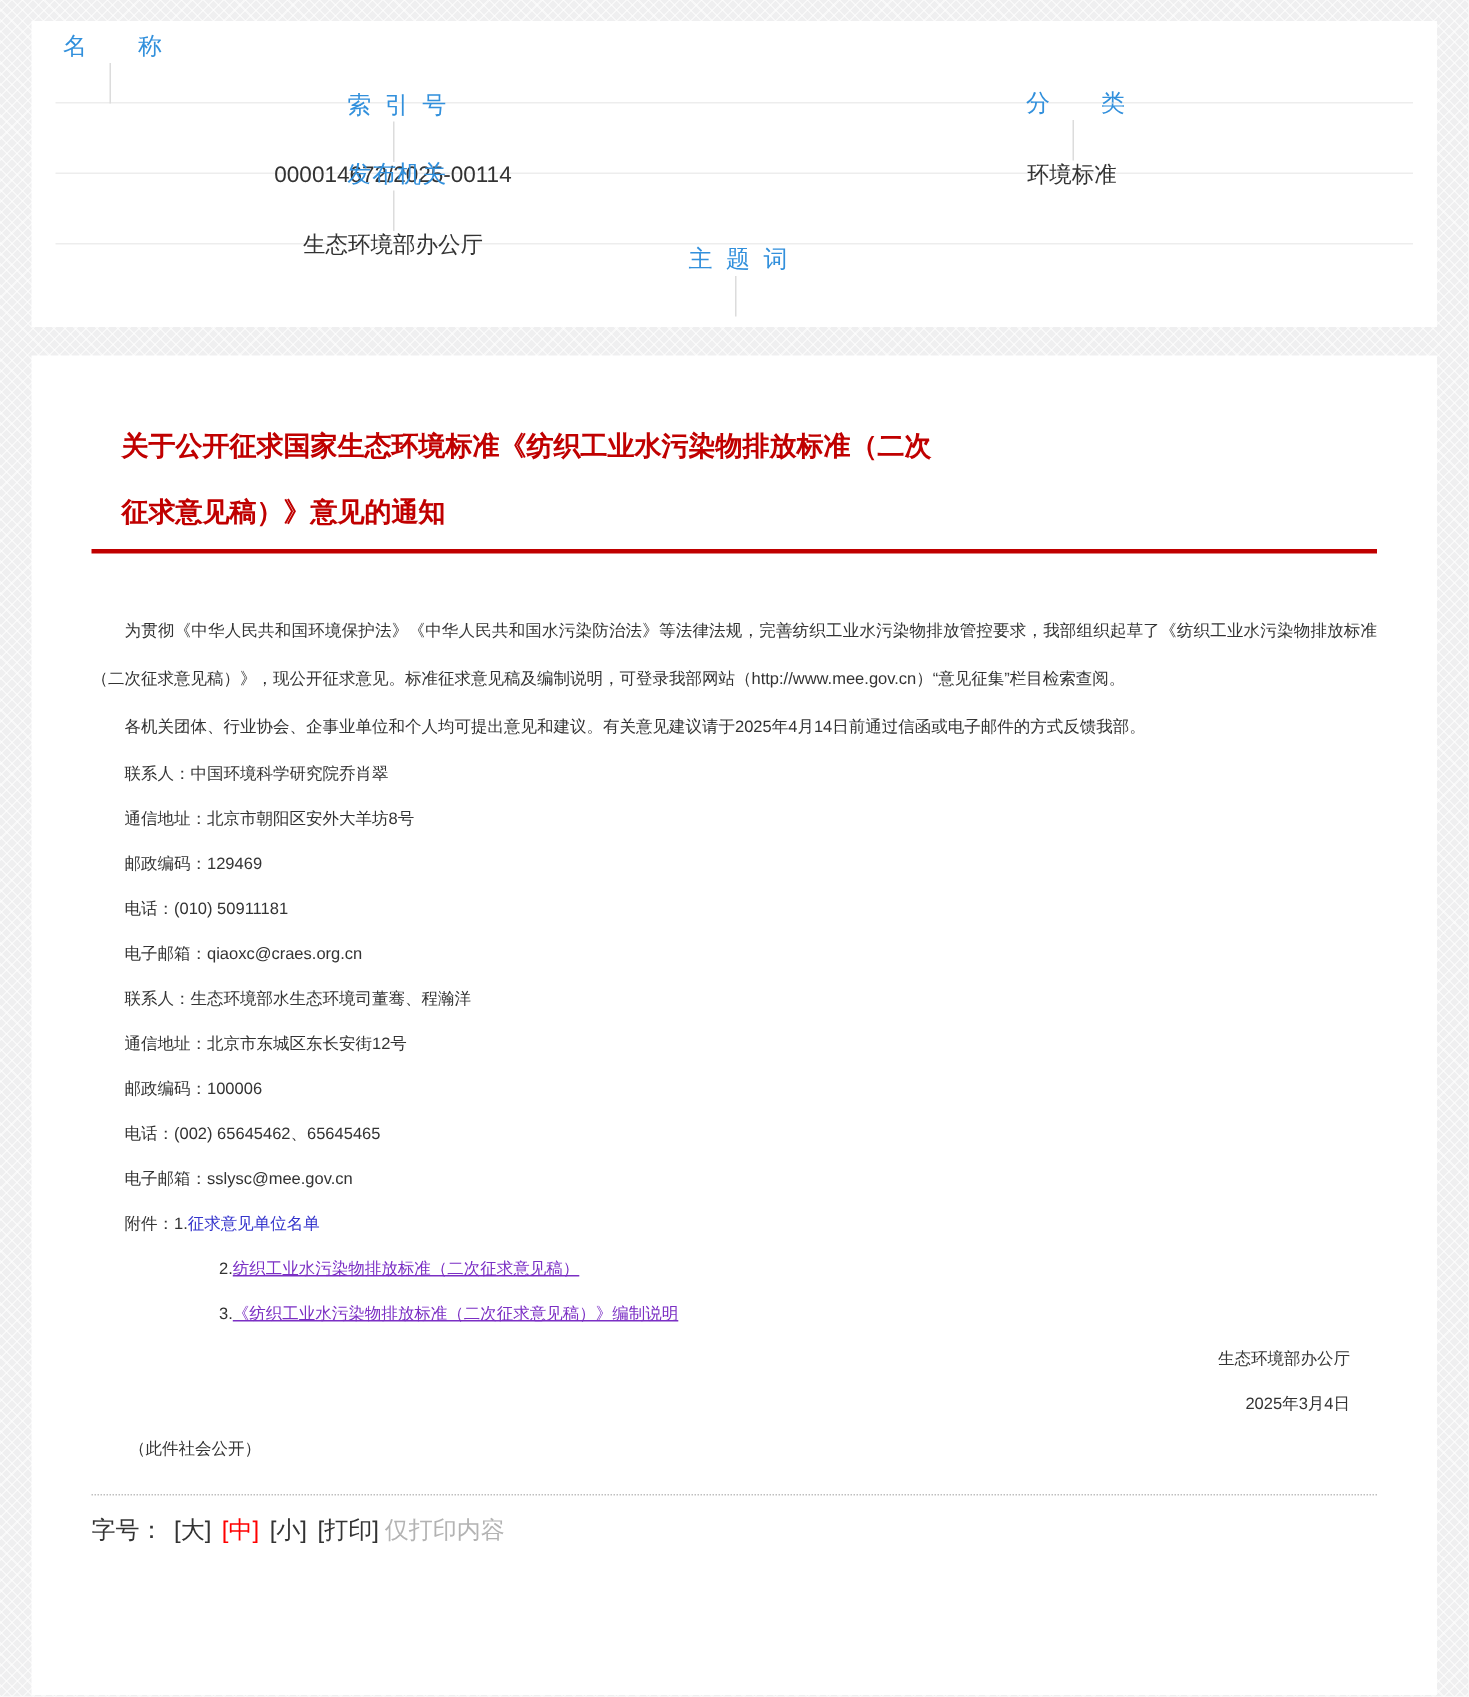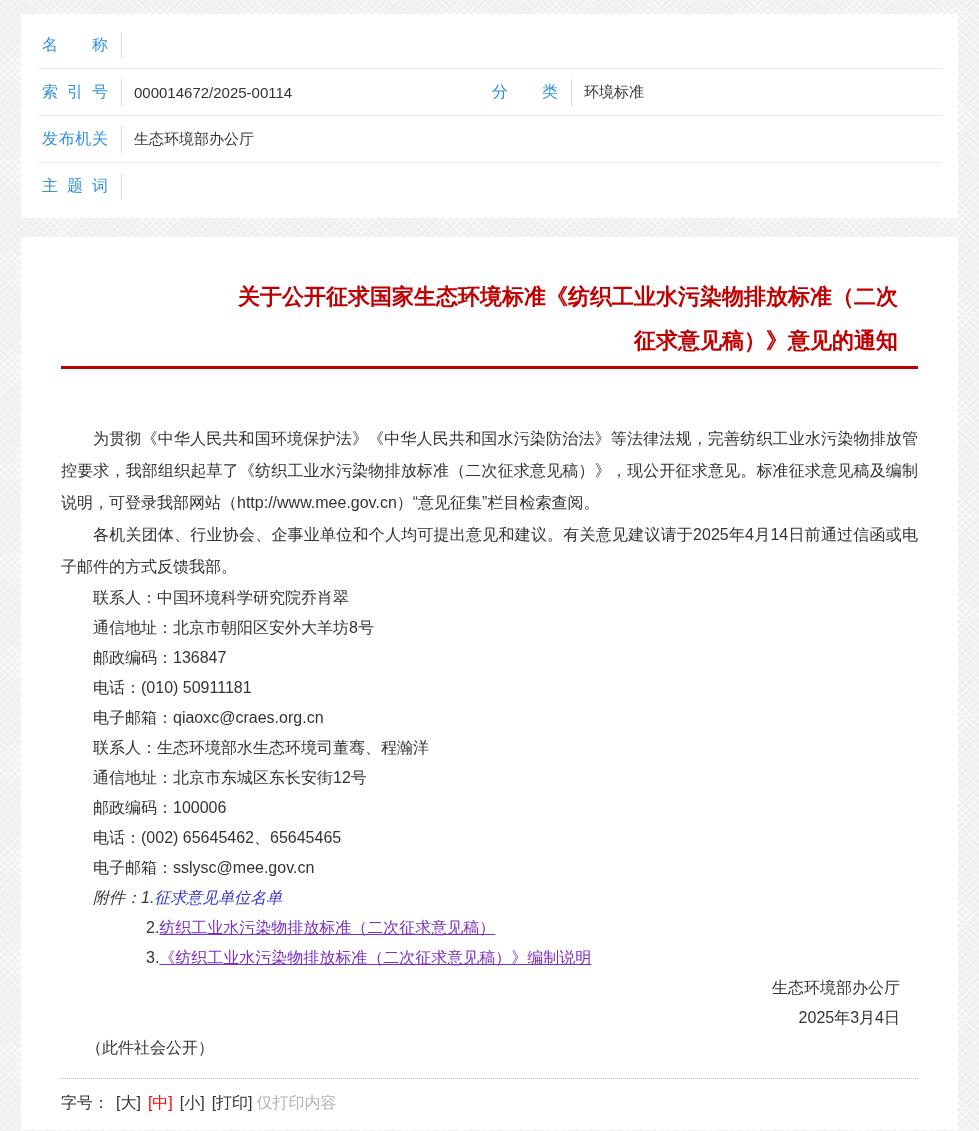--- a/index.html
+++ b/index.html
@@ -27,20 +27,21 @@
     display: flex;
     align-items: center;
     height: 47px;
     border-bottom: 1px solid #ededed;
   }
   .meta-row:last-child { border-bottom: none; }
   .meta-cell {
     display: flex;
     align-items: center;
     min-width: 0;
+    flex-direction: column;
   }
   .meta-cell.left-col { flex: 0 0 450px; }
   .meta-cell.right-col { flex: 1 1 auto; }
   .meta-label {
     flex: none;
     width: 66px;
     margin-left: 5px;
     color: #3290dc;
     font-size: 16px;
     text-align: justify;
@@ -63,50 +64,50 @@
 
   
   .doc-card {
     margin: 19px 21px 0 21px;
     width: 937px;
     min-height: 893px;
     background: #ffffff;
     padding: 38px 40px 0 40px;
   }
   .doc-title {
-    text-align: right;
+    text-align: left;
     color: #c00000;
-    font-size: 22px;
+    font-size: 18px;
     font-weight: bold;
     line-height: 44px;
     margin: 0 20px;
   }
   .red-rule {
     height: 3px;
     background: #c00000;
     margin-top: 3px;
   }
   .doc-body {
-    margin-top: 54px;
-    color: #333333;
-    font-size: 16px;
+    margin-top: 36px;
+    color: #333333;
+    font-size: 11px;
   }
   .para {
     margin: 0;
     line-height: 32px;
     text-indent: 2em;
     text-align: justify;
   }
   .contact-line {
     line-height: 30px;
     text-indent: 2em;
     white-space: nowrap;
   }
   .attach-line { line-height: 30px; white-space: nowrap; }
-  .attach-first { text-indent: 2em; font-style: italic; }
+  .attach-first { text-indent: 2em; }
   .attach-cont { padding-left: 85px; }
   .attach-num { color: #333333; }
   a.attach-link { text-decoration: none; cursor: pointer; }
   a.attach-link.fresh   { color: #3333cc; }
   a.attach-link.visited { color: #7b2fc4; text-decoration: underline; }
 
   .sign-line {
     text-align: right;
     padding-right: 18px;
     line-height: 30px;
@@ -190,21 +191,21 @@
   </div>
 
   <div class="red-rule"></div>
 
   <div class="doc-body">
     <p class="para">为贯彻《中华人民共和国环境保护法》《中华人民共和国水污染防治法》等法律法规，完善纺织工业水污染物排放管控要求，我部组织起草了《纺织工业水污染物排放标准（二次征求意见稿）》，现公开征求意见。标准征求意见稿及编制说明，可登录我部网站（http://www.mee.gov.cn）“意见征集”栏目检索查阅。</p>
     <p class="para">各机关团体、行业协会、企事业单位和个人均可提出意见和建议。有关意见建议请于2025年4月14日前通过信函或电子邮件的方式反馈我部。</p>
 
     <div class="contact-line">联系人：中国环境科学研究院乔肖翠</div>
     <div class="contact-line">通信地址：北京市朝阳区安外大羊坊8号</div>
-    <div class="contact-line">邮政编码：136847</div>
+    <div class="contact-line">邮政编码：129469</div>
     <div class="contact-line">电话：(010) 50911181</div>
     <div class="contact-line">电子邮箱：qiaoxc@craes.org.cn</div>
     <div class="contact-line">联系人：生态环境部水生态环境司董骞、程瀚洋</div>
     <div class="contact-line">通信地址：北京市东城区东长安街12号</div>
     <div class="contact-line">邮政编码：100006</div>
     <div class="contact-line">电话：(002) 65645462、65645465</div>
     <div class="contact-line">电子邮箱：sslysc@mee.gov.cn</div>
 
     <div class="attach-line attach-first">
       <span>附件：</span><span class="attach-num">1.</span><a class="attach-link fresh">征求意见单位名单</a>

